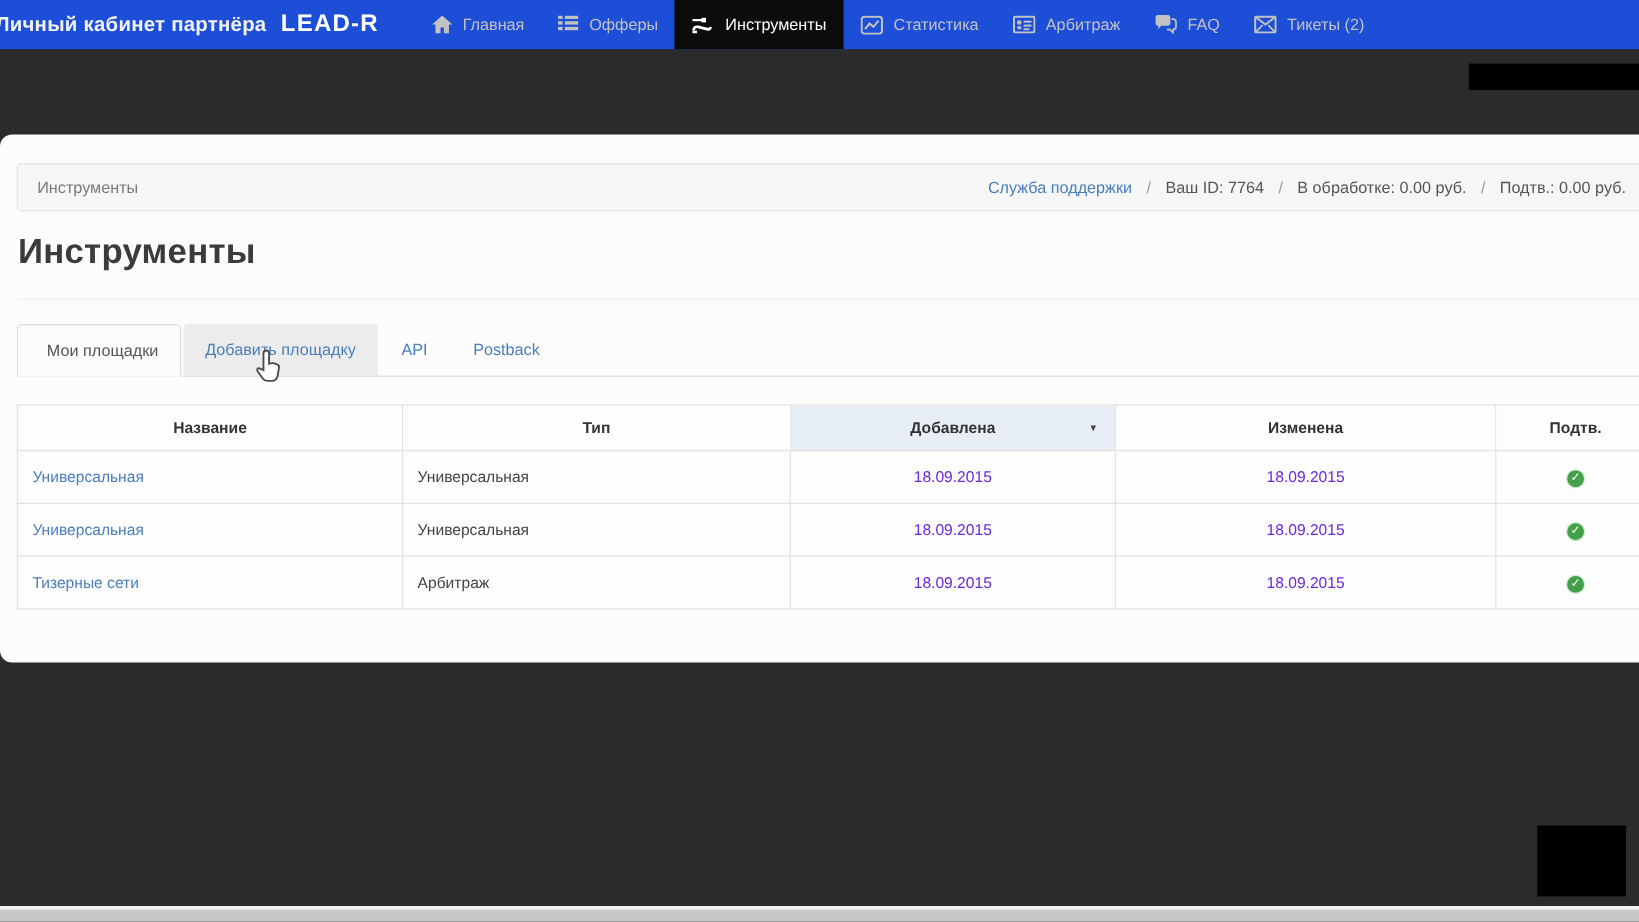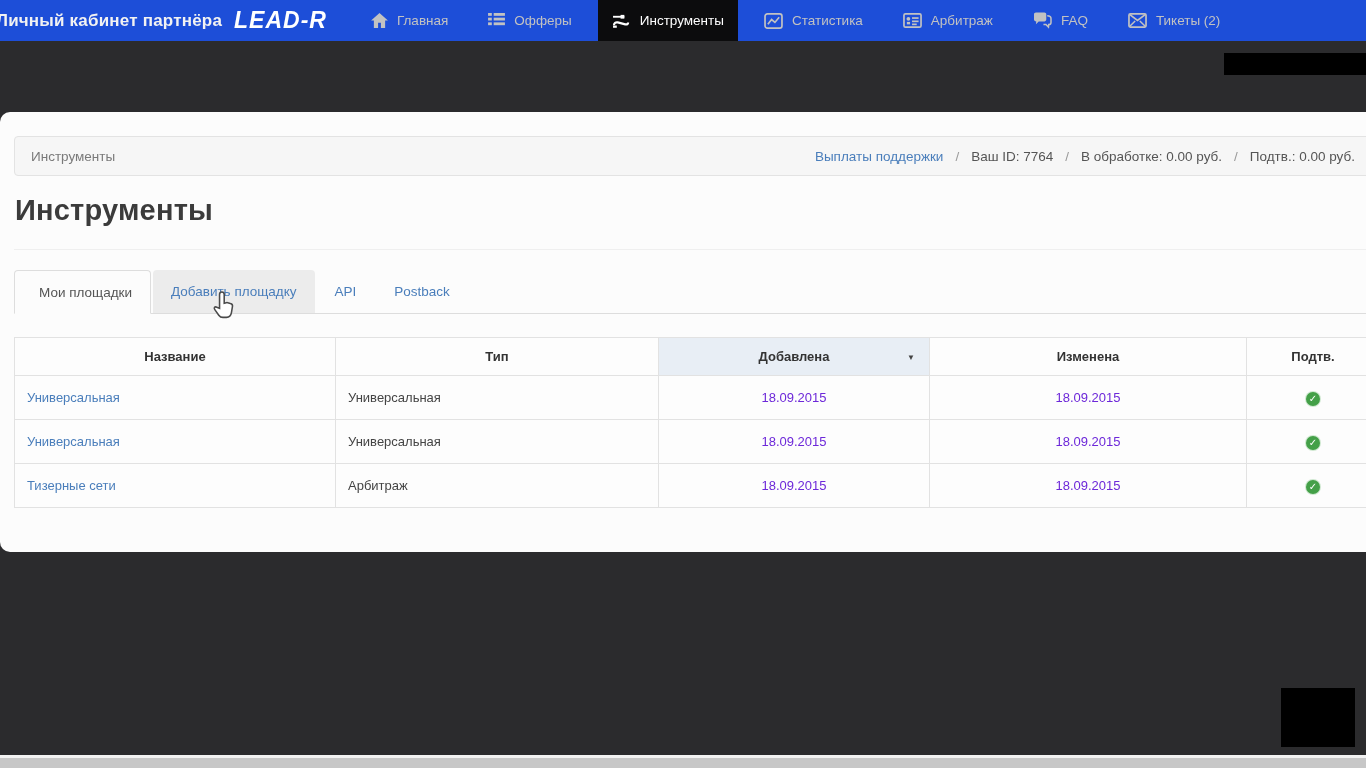--- a/index.html
+++ b/index.html
@@ -10,22 +10,22 @@
     font-family:"Liberation Sans", sans-serif;
   }
   
   .topnav {
     position:absolute; top:0; left:0; right:0; height:41px;
     background:#1d4ed8; display:flex; align-items:stretch;
     color:#c6c6c6; white-space:nowrap;
   }
   .brand { display:flex; align-items:center; margin-left:-4px; }
   .brand-text { color:#f2f2f2; font-size:17px; font-weight:bold; letter-spacing:.2px; }
-  .brand-logo { color:#ffffff; font-size:23px; font-weight:bold; font-style:italic; letter-spacing:1px; margin-left:12px; }
-  .nav-items { display:flex; align-items:stretch; margin-left:30px;gap:12px; }
+  .brand-logo { color:#ffffff; font-size:20px; font-weight:bold; letter-spacing:1px; margin-left:12px; }
+  .nav-items { display:flex; align-items:stretch; margin-left:30px; }
   .nav-item {
     display:flex; align-items:center; gap:9px; padding:0 14px;
     font-size:13.5px; color:#c2c2c2; cursor:pointer;
   }
   .nav-item svg { display:block; }
   .nav-item.active { background:#0c0c0d; color:#ffffff; }
   
   .censor-top { position:absolute; left:1224px; top:53px; width:142px; height:22px; background:#000; }
   .censor-bottom { position:absolute; left:1281px; top:688px; width:74px; height:59px; background:#000; }
   
@@ -179,21 +179,21 @@
   </div>
 </div>
 
 <div class="censor-top"></div>
 
 <div class="card">
 
   <div class="breadcrumb-bar">
     <span class="breadcrumb-current">Инструменты</span>
     <span class="acct">
-      <a>Выплаты поддержки</a>
+      <a>Служба поддержки</a>
       <span class="sep">/</span>
       <span class="val">Ваш ID: 7764</span>
       <span class="sep">/</span>
       <span class="val">В обработке: 0.00 руб.</span>
       <span class="sep">/</span>
       <span class="val">Подтв.: 0.00 руб.</span>
     </span>
   </div>
 
   <div class="page-title">Инструменты</div>

